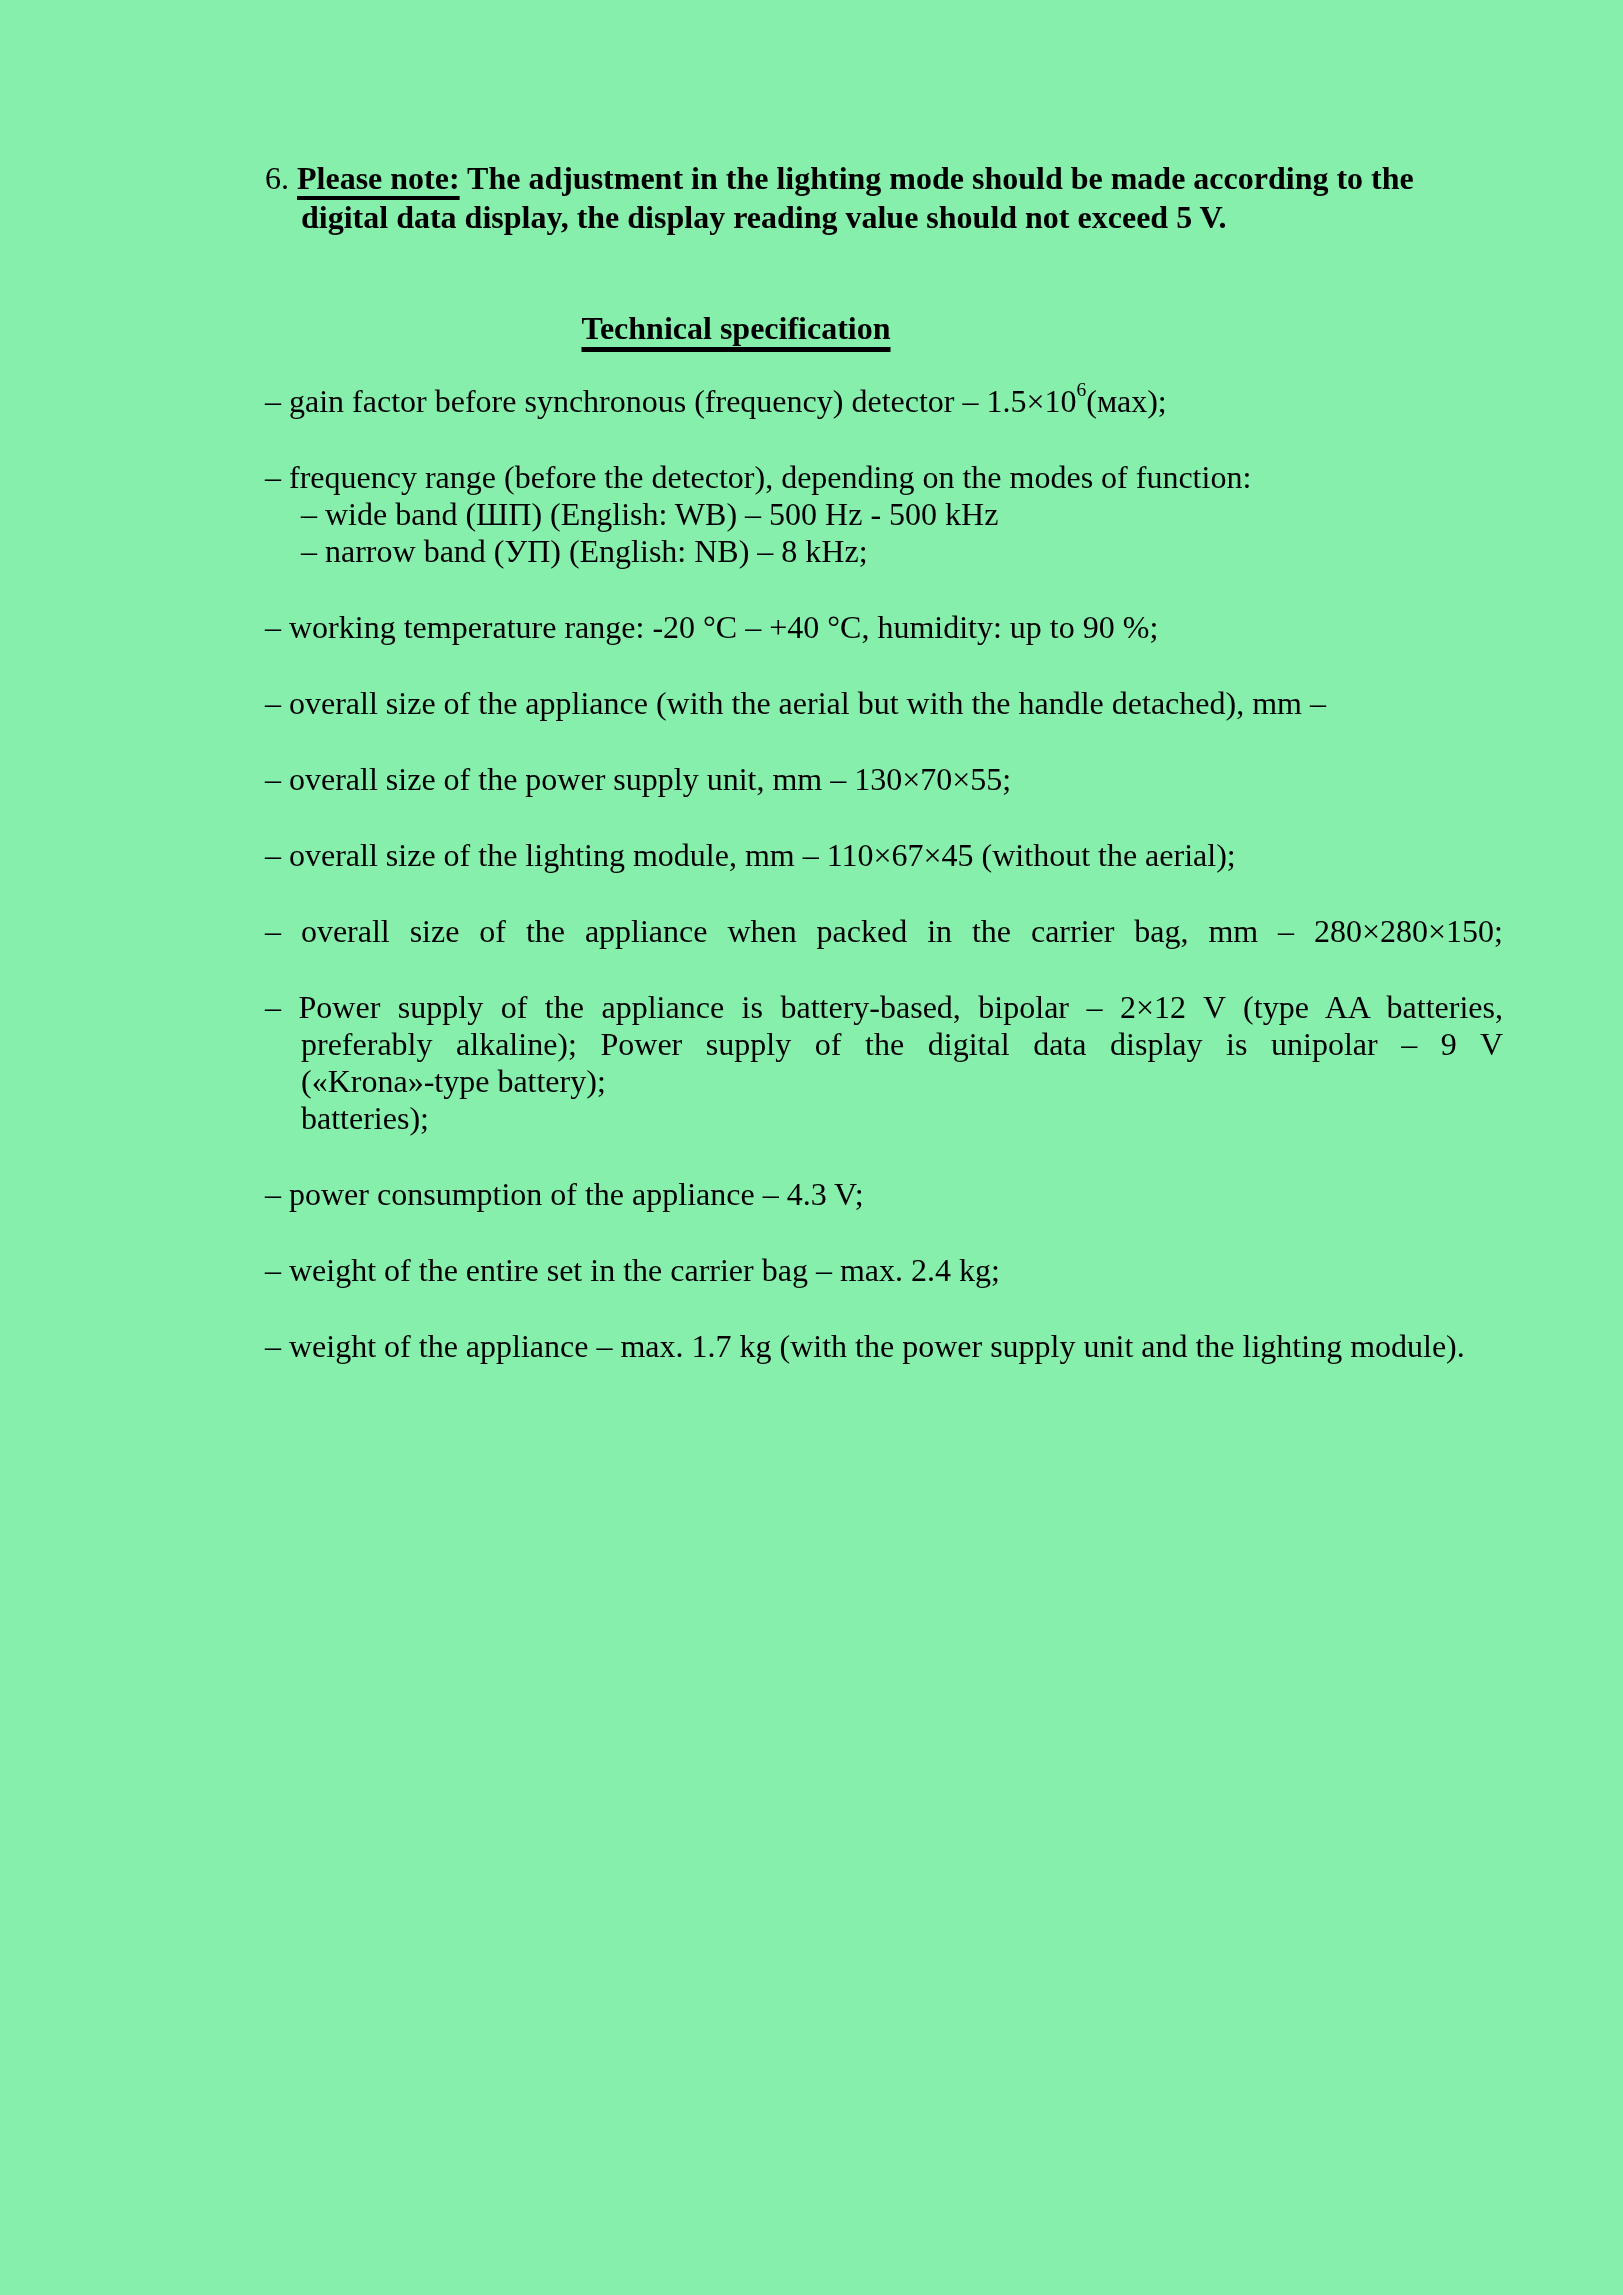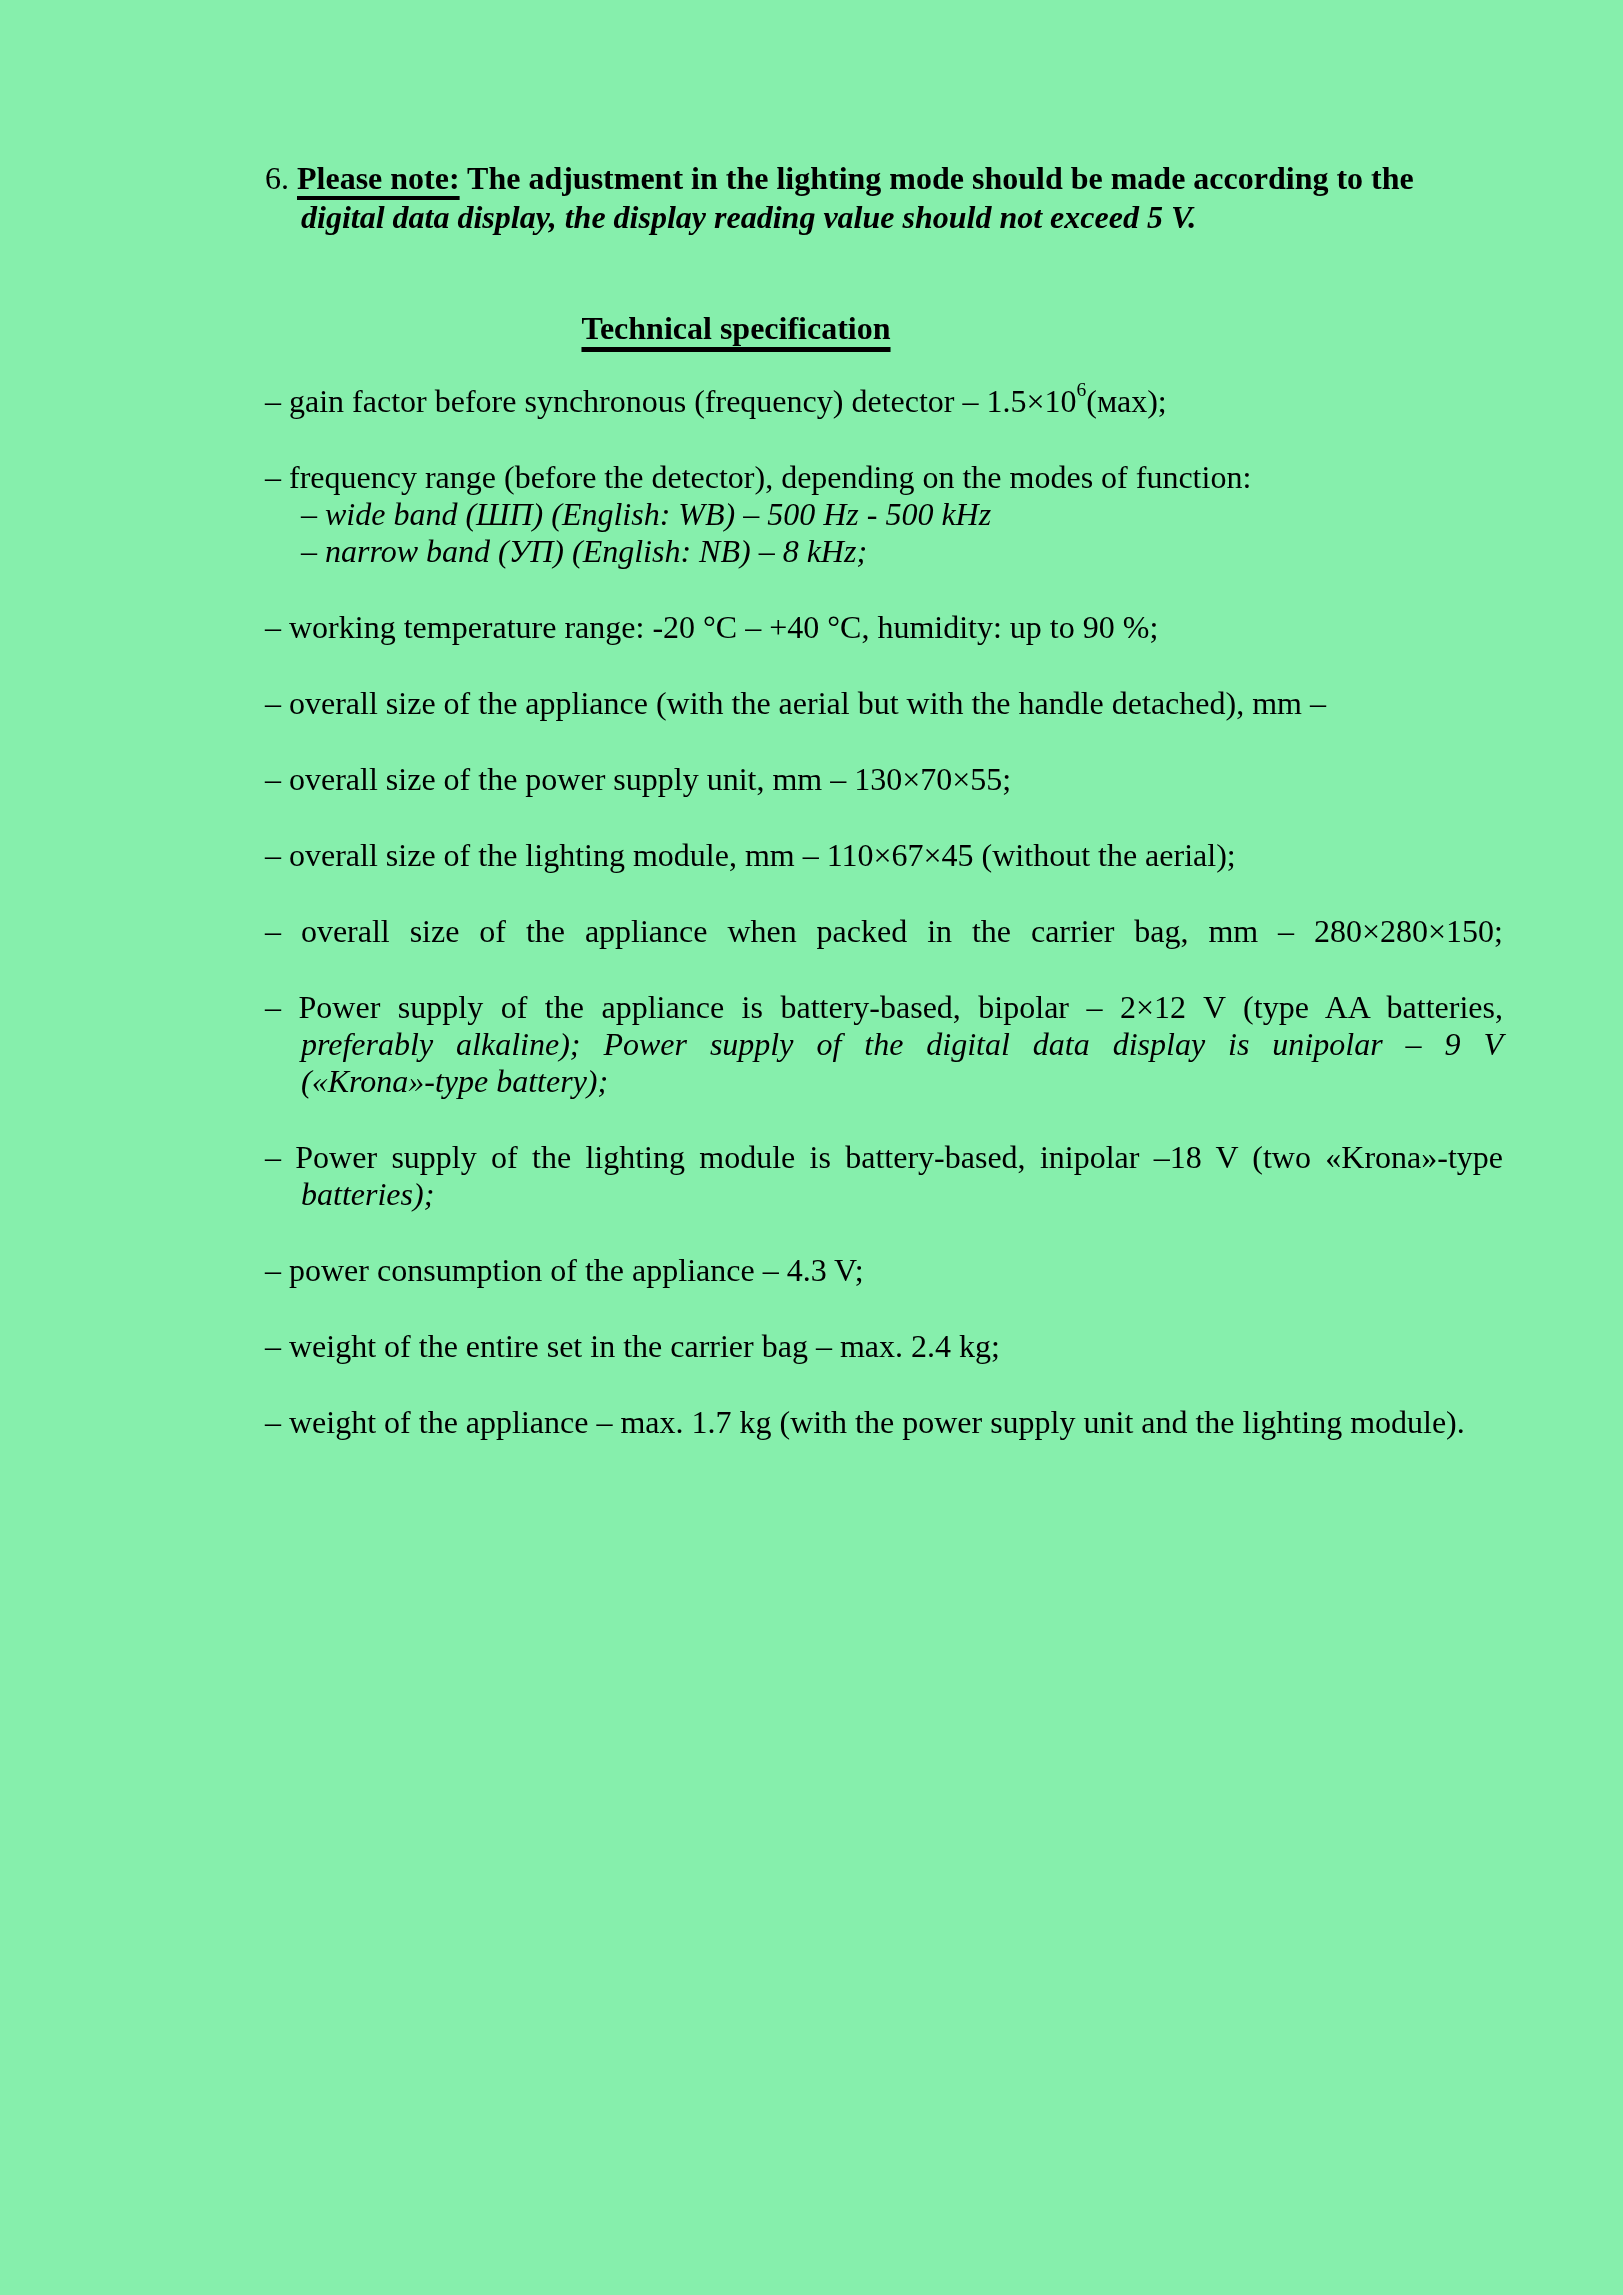--- a/index.html
+++ b/index.html
@@ -22,21 +22,21 @@
   .line { min-height: 37px; }
   .pre { white-space: pre-wrap; }
   .b { font-weight: bold; }
   .u {
     text-decoration: underline;
     text-decoration-thickness: 3.9px;
     text-underline-offset: 7.2px;
   }
   .note { padding-top: 159px; }
   .note .line { line-height: 39px; }
-  .indent1 { padding-left: 36px; font-style: italic; }
+  .indent1 { padding-left: 36px; }
   .title-wrap {
     margin-top: 73px;
     width: 1472px;
     margin-left: -265px;
     text-align: center;
     min-height: 37px;
   }
   .title-wrap .u {
     text-decoration-thickness: 5.2px;
     text-underline-offset: 7.9px;
@@ -81,21 +81,20 @@
     <div class="line p">– overall size of the power supply unit, mm – 130×70×55;</div>
 
     <div class="line p">– overall size of the lighting module, mm – 110×67×45 (without the aerial);</div>
 
     <div class="line p just">– overall size of the appliance when packed in the carrier bag, mm – 280×280×150;</div>
 
     <div class="line p just">– Power supply of the appliance is battery-based, bipolar – 2×12 V (type AA batteries,</div>
     <div class="line indent1 just">preferably alkaline); Power supply of the digital data display is unipolar – 9 V</div>
     <div class="line indent1">(«Krona»-type battery);</div>
 
-    <div class="line p just">– Power supply of the lighting module is battery-based, inipolar –18 V (two «Krona»-type</div>
     <div class="line indent1">batteries);</div>
 
     <div class="line p">– power consumption of the appliance – 4.3 V;</div>
 
     <div class="line p">– weight of the entire set in the carrier bag – max. 2.4 kg;</div>
 
     <div class="line p">– weight of the appliance – max. 1.7 kg (with the power supply unit and the lighting module).</div>
 
   </div>
 </div>

